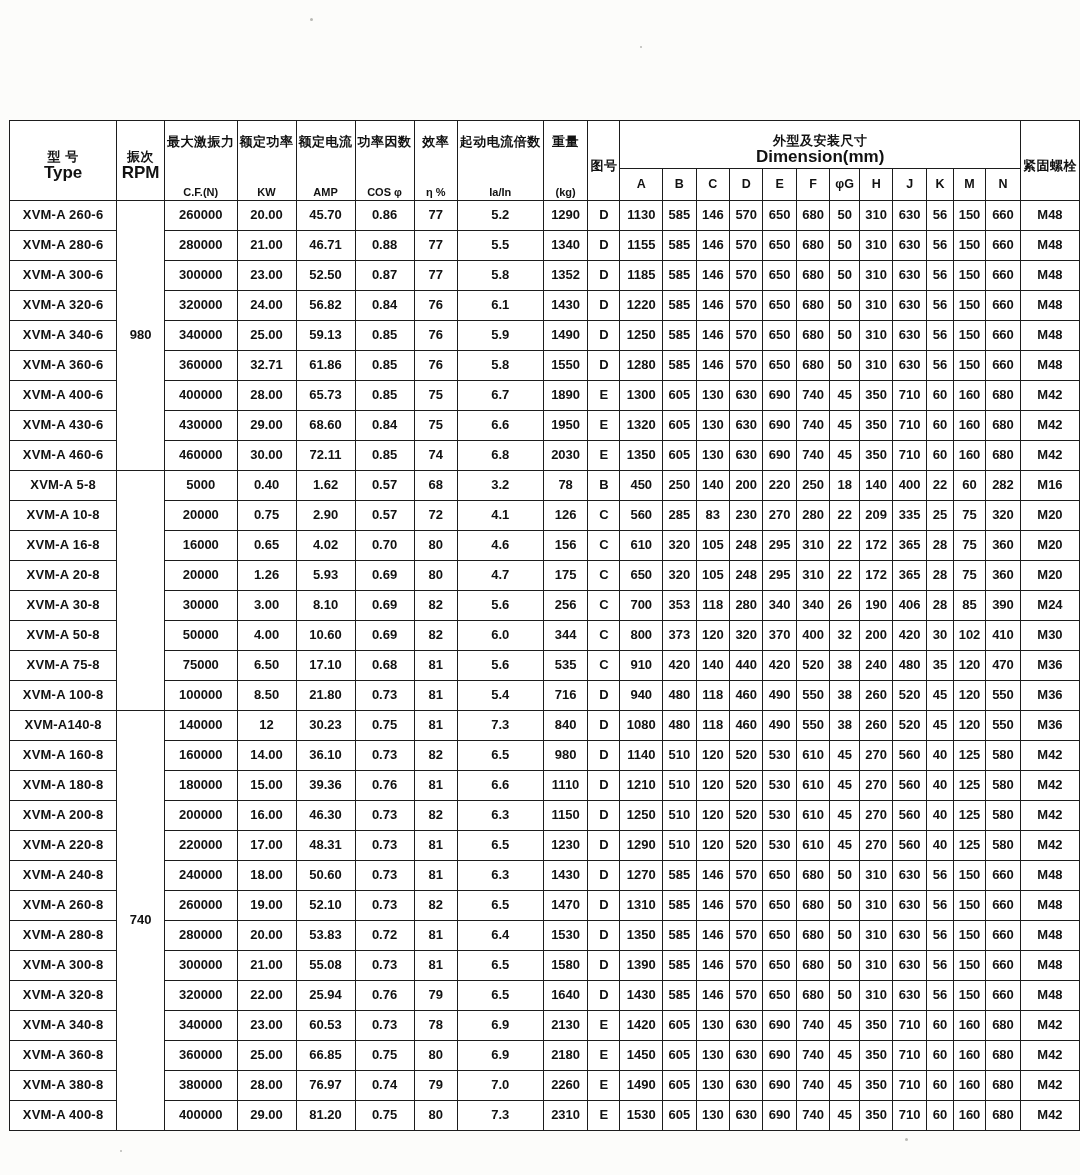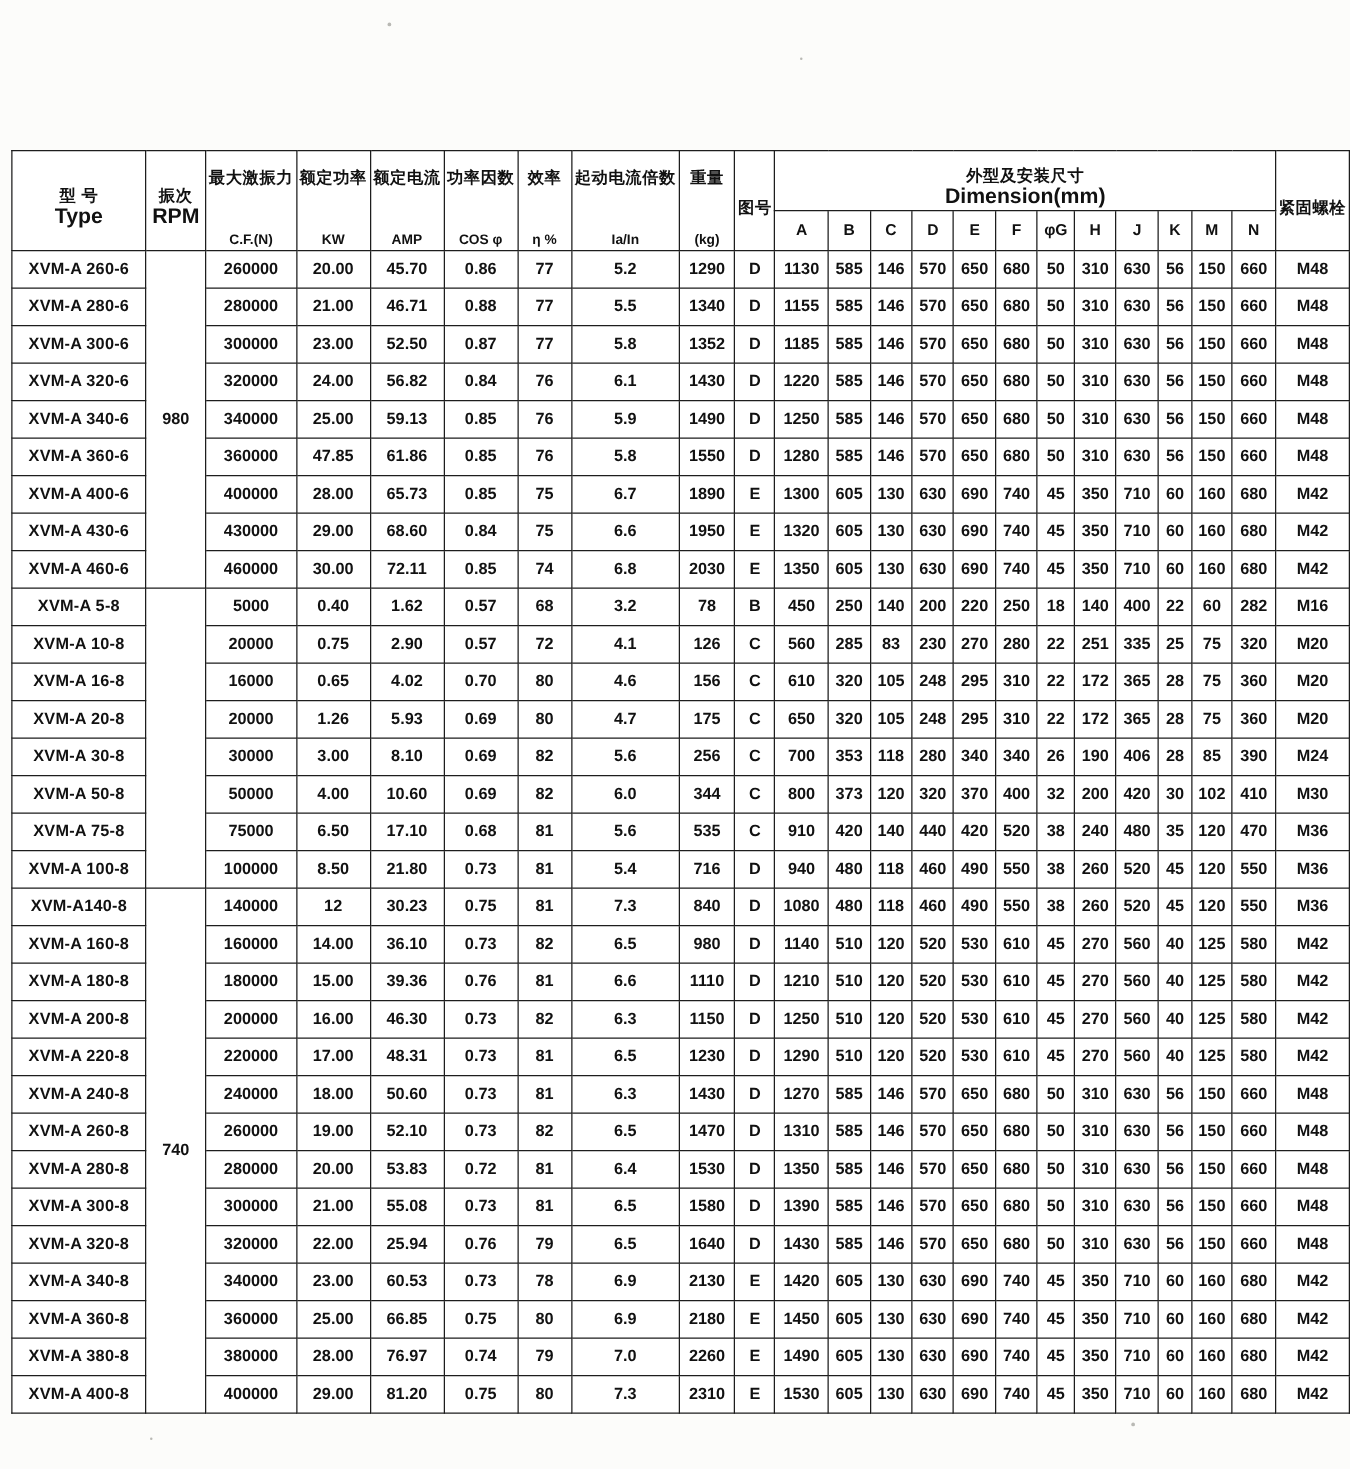--- a/index.html
+++ b/index.html
@@ -309,21 +309,21 @@
           <td>310</td>
           <td>630</td>
           <td>56</td>
           <td>150</td>
           <td>660</td>
           <td>M48</td>
         </tr>
         <tr>
           <td class="type-cell">XVM-A  360-6</td>
           <td>360000</td>
-          <td>47.85</td>
+          <td>32.71</td>
           <td>61.86</td>
           <td>0.85</td>
           <td>76</td>
           <td>5.8</td>
           <td>1550</td>
           <td>D</td>
           <td>1280</td>
           <td>585</td>
           <td>146</td>
           <td>570</td>
@@ -444,21 +444,21 @@
           <td>4.1</td>
           <td>126</td>
           <td>C</td>
           <td>560</td>
           <td>285</td>
           <td>83</td>
           <td>230</td>
           <td>270</td>
           <td>280</td>
           <td>22</td>
-          <td>251</td>
+          <td>209</td>
           <td>335</td>
           <td>25</td>
           <td>75</td>
           <td>320</td>
           <td>M20</td>
         </tr>
         <tr>
           <td class="type-cell">XVM-A    16-8</td>
           <td>16000</td>
           <td>0.65</td>

